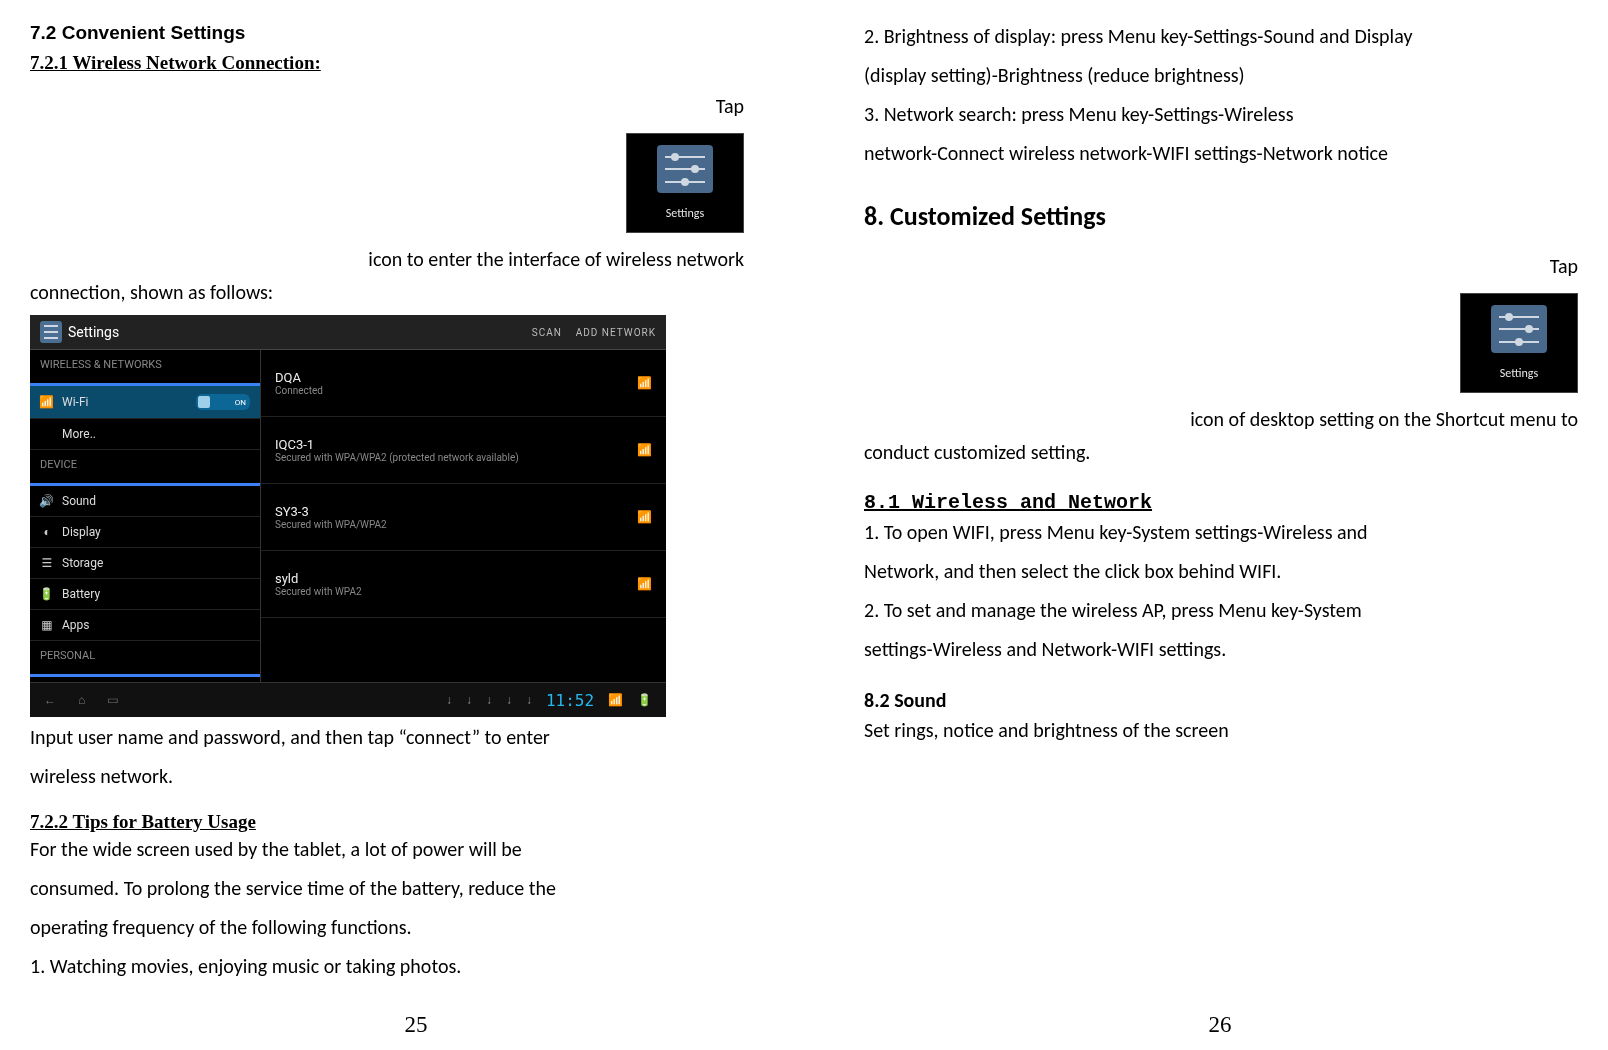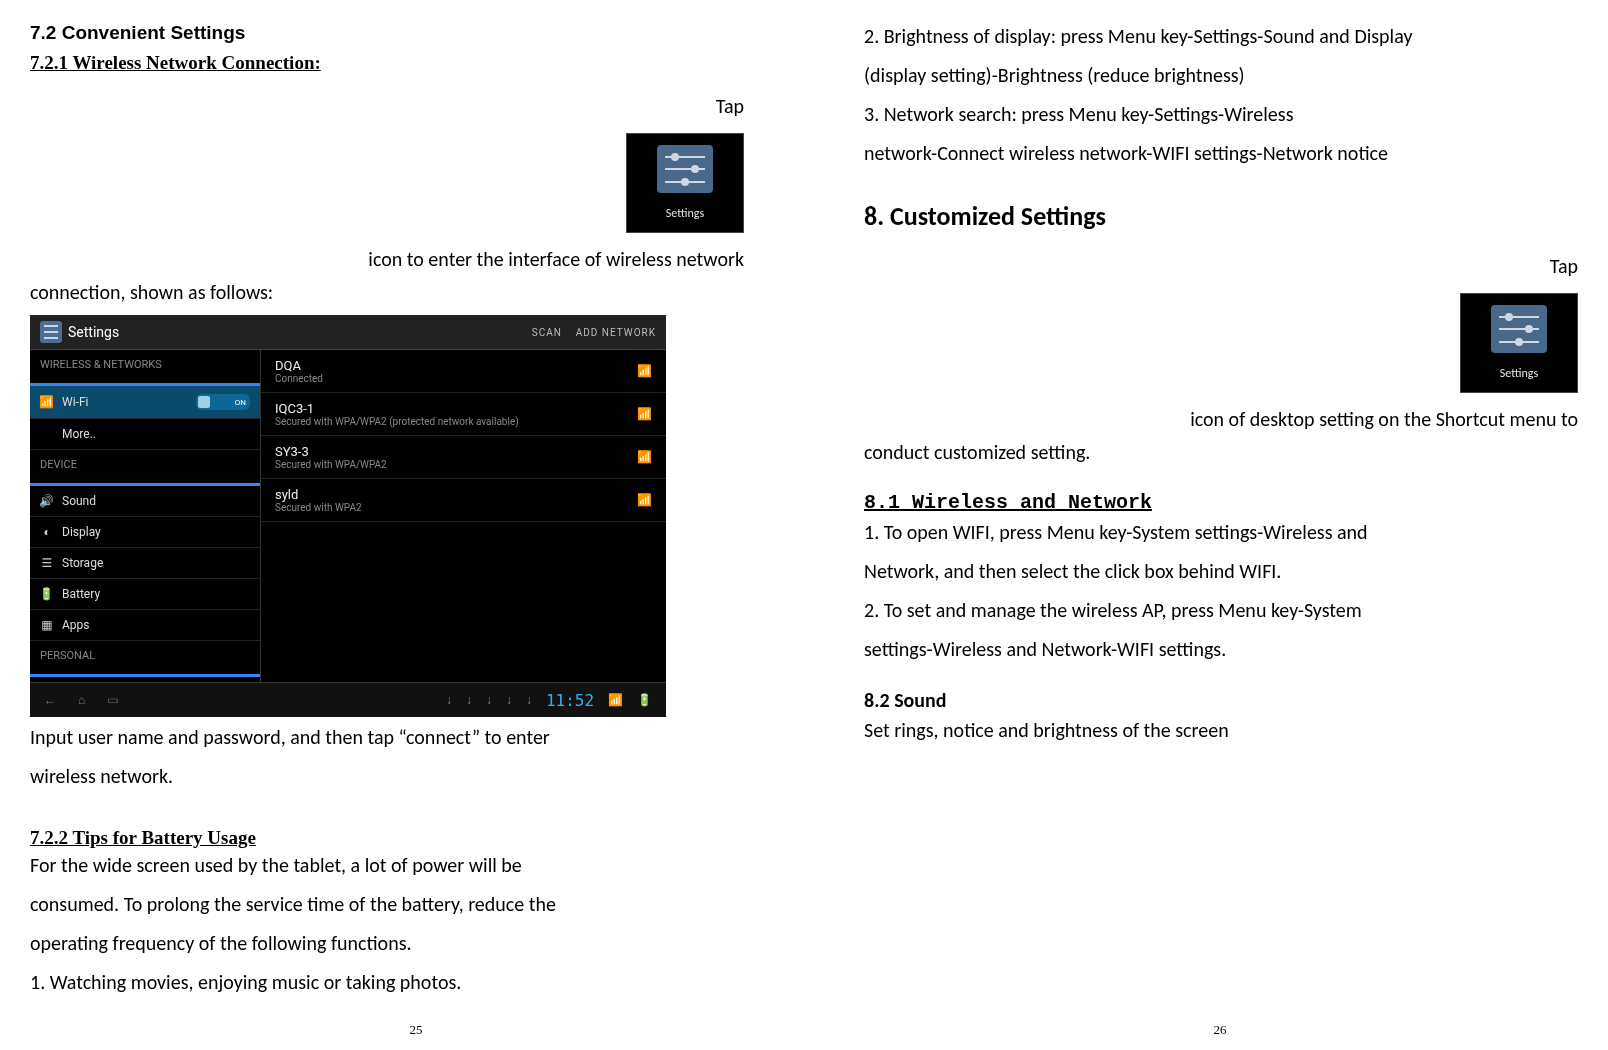--- a/index.html
+++ b/index.html
@@ -18,21 +18,21 @@
     padding: 20px 60px 20px 30px;
     box-sizing: border-box;
     position: relative;
   }
   .page-right { padding: 20px 30px 20px 60px; }
   .page-num {
     position: absolute;
     bottom: 12px;
     left: 0; right: 0;
     text-align: center;
-    font-size: 13px;
+    font-size: 23px;
     font-family: "Times New Roman", serif;
     padding-left: 28px;
   }
   .h-721 { font-weight: bold; font-size: 19px; margin: 2px 0; font-family: Arial, sans-serif; }
   .h-721-1 { font-weight: bold; font-size: 19px; margin: 8px 0 16px; text-decoration: underline; font-family: "Times New Roman", serif; }
   .para { font-size: 20px; line-height: 1.65; margin: 0 0 6px; }
   .tap-line { font-size: 20px; line-height: 1.65; display: flex; align-items: flex-end; gap: 10px; flex-direction: column; }
   .settings-icon {
     display: inline-block;
     width: 116px;
@@ -93,34 +93,34 @@
   }
   .lrow.sel { background:#0a4a6b; }
   .lrow .ic { width:14px; display:inline-flex; justify-content:center; color:#ccc;}
   .toggle {
     margin-left:auto; width:50px; height:16px; background:#0d6796; border-radius:6px;
     display:flex; align-items:center; justify-content:flex-end; color:#fff; font-size:8px; padding-right:4px;
     position:relative;
   }
   .toggle::before{content:""; position:absolute; left:2px; top:2px; width:12px;height:12px;background:#9ed0ea;border-radius:2px;}
   .net {
-    padding:8px 14px; border-bottom:1px solid #222; display:flex; justify-content:space-between; align-items:center;
+    padding:20px 14px; border-bottom:1px solid #222; display:flex; justify-content:space-between; align-items:center;
   }
   .net .nm { color:#eee; font-size:13px;}
   .net .sub { color:#888; font-size:10px;}
   .net .wi { color:#ccc;}
   .shot-foot {
     position:absolute; bottom:0; left:0; right:0; height:34px; background:#111;
     display:flex; align-items:center; justify-content:space-between; padding:0 14px;
     border-top:1px solid #333; color:#888;
   }
   .shot-foot .navl { display:flex; gap:22px; color:#777;}
   .shot-foot .navr { display:flex; gap:14px; align-items:center;}
   .shot-foot .clock { color:#27b7f0; font-size:16px; font-family: monospace;}
-  .h-722 { font-weight:bold; font-size:19px; text-decoration:underline; margin-top:34px; font-family: "Times New Roman", serif;}
+  .h-722 { font-weight:bold; font-size:19px; text-decoration:underline; margin-top:18px; font-family: "Times New Roman", serif;}
 </style>
 </head>
 <body>
 
 <div class="page">
   <div class="h-721">7.2 Convenient Settings</div>
   <div class="h-721-1">7.2.1 Wireless Network Connection:</div>
 
   <div class="tap-line" style="margin-top:10px;">
     <span>Tap</span>

